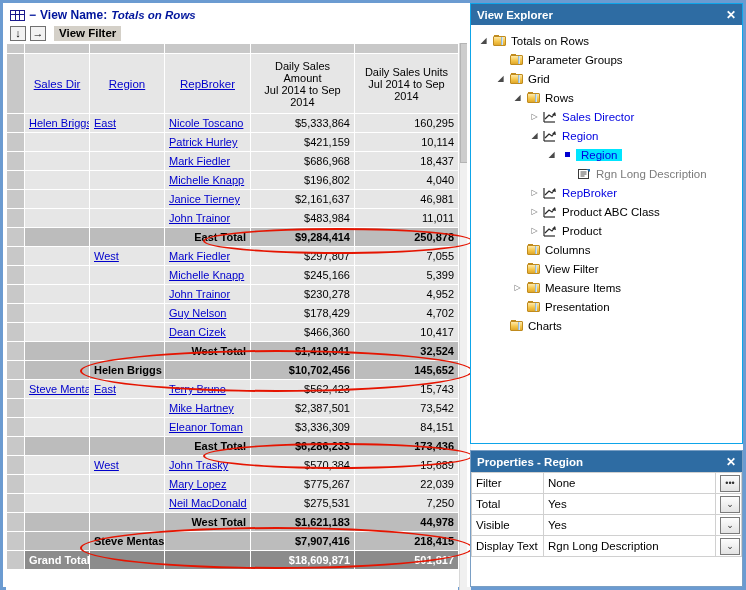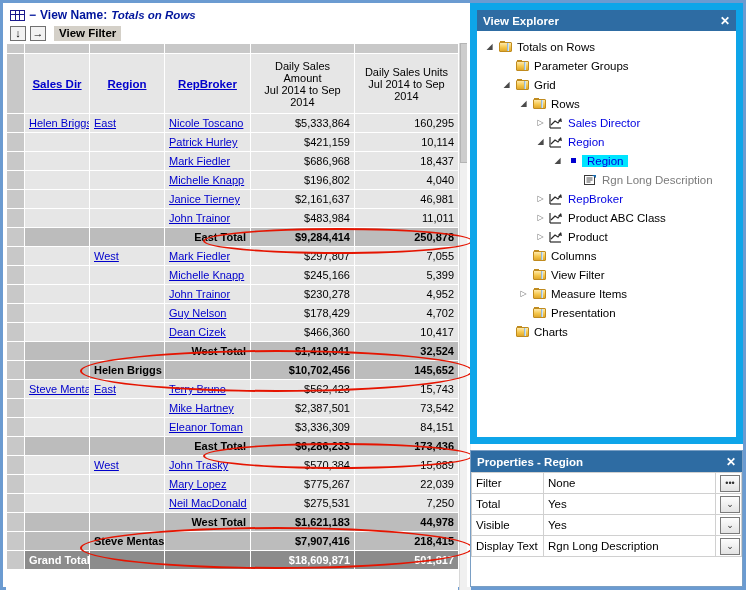--- a/index.html
+++ b/index.html
@@ -72,21 +72,21 @@
   col.c-amt{width:104px;}
   col.c-unt{width:104px;}
 
   tr.strip td{height:10px;background:#c8c8c8;border:1px solid #ffffff;padding:0;}
   tr.hdr th{
     background:#e6e6e6;height:60px;text-align:center;font-weight:normal;
     border:1px solid #ffffff;
   }
   tr.hdr th.sel{background:#c8c8c8;}
   .hdr-link{
-    color:#0000cc;font-weight:bold;text-decoration:underline;font-size:11.5px;
+    color:#0000cc;font-weight:normal;text-decoration:underline;font-size:11.5px;
   }
   .meas-hdr{font-size:11px;line-height:12px;color:#000;}
 
   td.sel-cell{background:#c8c8c8;border:1px solid #ffffff;}
   td.dim{background:#e6e6e6;}
   td.dim a{color:#0000cc;text-decoration:underline;}
   td.val{background:#e6e6e6;text-align:right;}
   tr.alt td.dim{background:#e6e6e6;}
   tr.alt td.val{background:#e6e6e6;}
 
@@ -109,21 +109,21 @@
 
   
   .ellipse{
     position:absolute;border:2.5px solid #e51400;border-radius:50%;
     pointer-events:none;background:transparent;
   }
 
   
   #view-explorer{
     position:absolute;left:470px;top:3px;width:273px;height:441px;
-    background:#ffffff;border:7px solid #0ea5e9;box-sizing:border-box;
+    background:#ffffff;border:1px solid #0ea5e9;box-sizing:border-box;
   }
   .pane-title{
     height:21px;background:#2e6ca3;color:#ffffff;font-weight:bold;font-size:11.5px;
     display:flex;align-items:center;padding:0 6px;justify-content:space-between;
   }
   .pane-close{color:#fff;font-size:12px;font-weight:bold;cursor:default;}
   #tree{padding:6px 0 0 0;overflow:hidden;height:417px;box-sizing:border-box;}
   .tnode{display:flex;align-items:center;height:19px;font-size:11.5px;}
   .exp{width:13px;text-align:center;color:#6f6f6f;font-size:8px;flex:0 0 13px;}
   .exp.open{color:#4a4a4a;}

